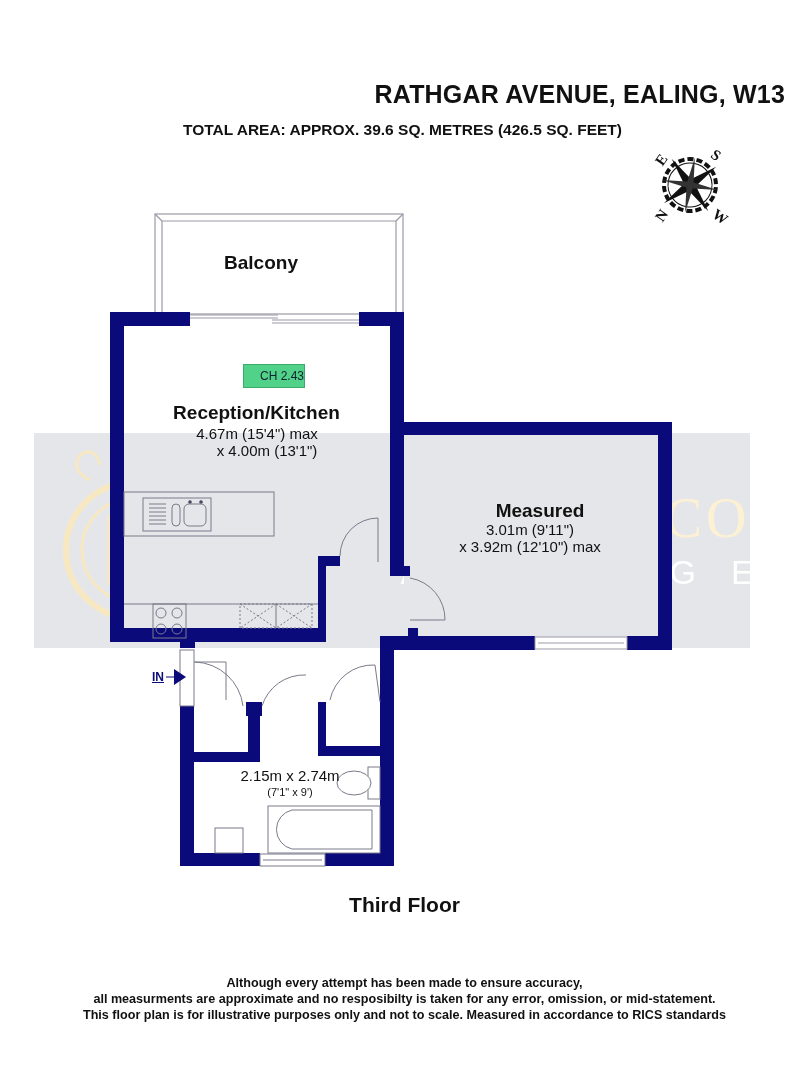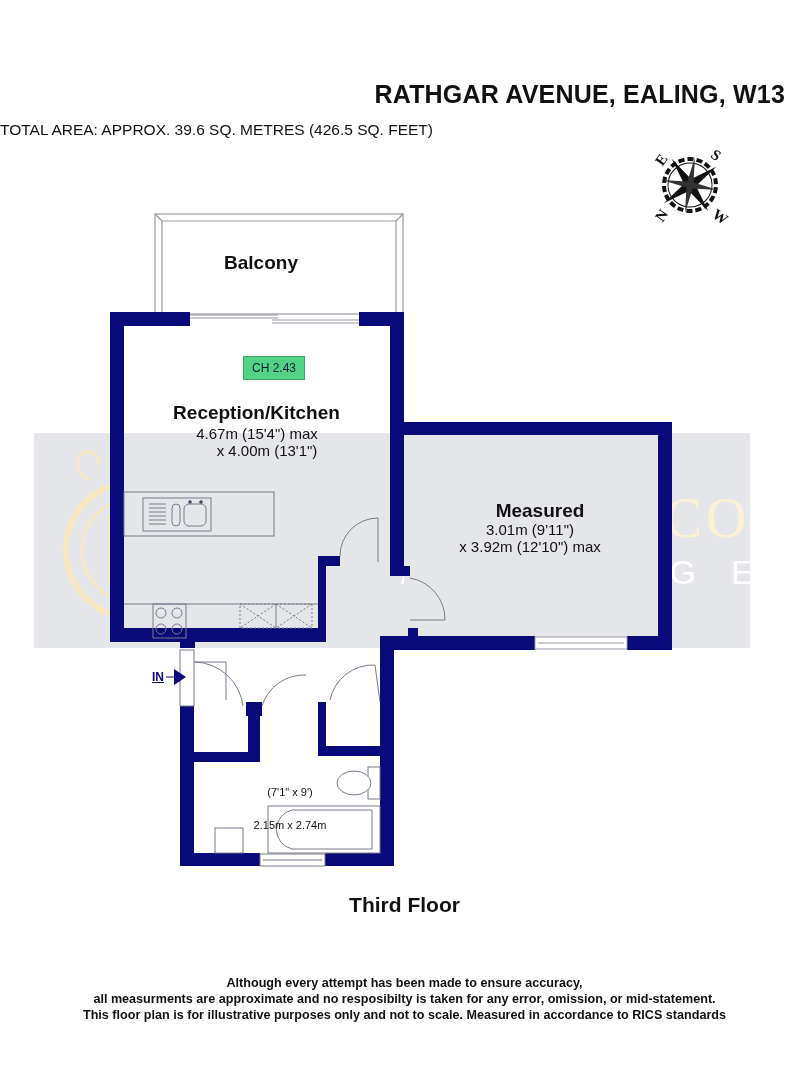--- a/index.html
+++ b/index.html
@@ -1,28 +1,28 @@
 <!DOCTYPE html>
 <html><head>
 <meta charset="utf-8">
 <style>
   html, body { margin: 0; padding: 0; background: #ffffff; }
   body { width: 785px; height: 1080px; position: relative; overflow: hidden;
          font-family: "Liberation Sans", sans-serif; color: #111; }
   .abs { position: absolute; }
   .title { left: 0; width: 785px; top: 80px; text-align: right; font-weight: bold; font-size: 25px; letter-spacing: 0.2px; }
-  .subtitle { left: 0; width: 622px; top: 121px; text-align: left; font-weight: normal; font-size: 15.5px; }
+  .subtitle { left: 0; width: 622px; top: 121px; text-align: right; font-weight: bold; font-size: 15.5px; }
   .band { left: 34px; top: 433px; width: 716px; height: 215px; background: #e5e6ea; }
   .wm-big { left: 230px; top: 486px; font-family: "Liberation Serif", serif; font-size: 56px; color: #fdf1d4; letter-spacing: 4px; white-space: nowrap; }
   .wm-small { left: 232px; top: 553px; font-family: "Liberation Sans", sans-serif; font-size: 34px; color: #ffffff; letter-spacing: 35px; white-space: nowrap; }
   svg.plan { position: absolute; left: 0; top: 0; }
   .room-name { font-weight: bold; font-size: 19px; text-align: center; white-space: nowrap; }
   .room-dim { font-size: 15px; text-align: center; line-height: 17px; white-space: nowrap; }
-  .ch-badge { left: 243px; top: 356px; width: 60px; height: 22px; background: #52d188; border: 1px solid #3fa86c;
-              font-size: 12px; line-height: 22px; text-align: center; color: #123; }
+  .ch-badge { left: 243px; top: 364px; width: 60px; height: 22px; background: #52d188; border: 1px solid #3fa86c;
+              font-size: 12px; line-height: 22px; text-align: right; color: #123; }
   .floor-label { left: 12px; width: 785px; top: 893px; text-align: center; font-weight: bold; font-size: 21px; }
   .disclaimer { left: 0; width: 785px; top: 975px; text-align: center; font-weight: bold; font-size: 12.6px; line-height: 16px; padding-left: 12px; }
   .in-label { left: 152px; top: 670px; font-weight: bold; font-size: 12px; color: #0a0a7a; text-decoration: underline; }
 </style>
 </head>
 <body>
 
 <div class="abs title">RATHGAR AVENUE, EALING, W13</div>
 <div class="abs subtitle">TOTAL AREA: APPROX. 39.6 SQ. METRES (426.5 SQ. FEET)</div>
 
@@ -172,21 +172,21 @@
 
 <div class="abs ch-badge">CH 2.43</div>
 <div class="abs room-name" style="left:124px; top:402px; width:265px;">Reception/Kitchen</div>
 <div class="abs room-dim" style="left:124px; top:425px; width:266px;">4.67m (15'4") max</div>
 <div class="abs room-dim" style="left:134px; top:442px; width:266px;">x 4.00m (13'1")</div>
 
 <div class="abs room-name" style="left:440px; top:500px; width:200px;">Measured</div>
 <div class="abs room-dim" style="left:430px; top:521px; width:200px;">3.01m (9'11")</div>
 <div class="abs room-dim" style="left:430px; top:538px; width:200px;">x 3.92m (12'10") max</div>
 
-<div class="abs room-dim" style="left:240px; top:819px; width:100px; font-size:11px; line-height:12px;">2.15m x 2.74m</div>
+<div class="abs room-dim" style="left:240px; top:770px; width:100px; font-size:15px; line-height:12px;">2.15m x 2.74m</div>
 <div class="abs room-dim" style="left:240px; top:786px; width:100px; font-size:11px; line-height:12px;">(7'1" x 9')</div>
 
 <div class="abs in-label">IN</div>
 
 <div class="abs floor-label">Third Floor</div>
 
 <div class="abs disclaimer">
   <div>Although every attempt has been made to ensure accuracy,</div>
   <div>all measurments are approximate and no resposibilty is taken for any error, omission, or mid-statement.</div>
   <div>This floor plan is for illustrative purposes only and not to scale. Measured in accordance to RICS standards</div>

